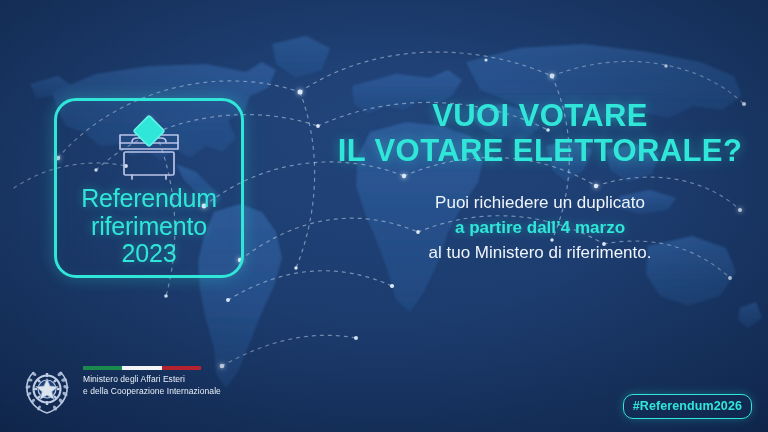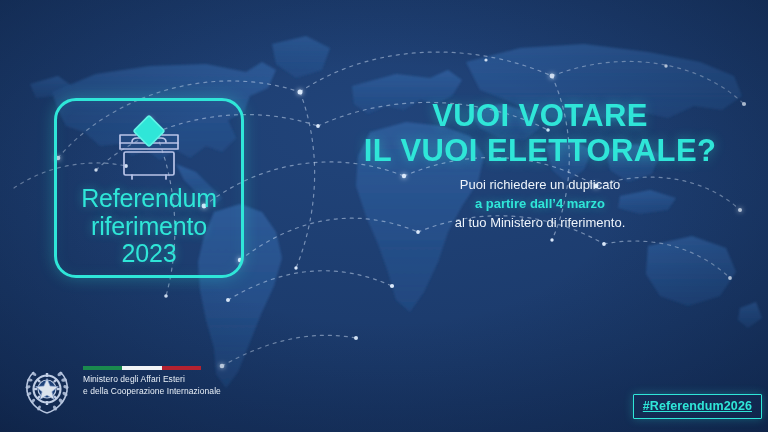--- a/index.html
+++ b/index.html
@@ -58,23 +58,23 @@
   #headline {
     color:#2fe6d8;
     font-weight:bold; font-size:31px; line-height:1.14;
     letter-spacing:.4px;
     text-shadow:0 0 12px rgba(47,230,216,.45);
     margin-top:16px;
   }
   #headline .ln { display:block; white-space:nowrap; }
 
   #subcopy {
-    margin-top:6px;
+    margin-top:22px;
     color:#eef4fb;
-    font-size:13px; line-height:1.47;
+    font-size:17px; line-height:1.47;
     font-weight:400;
   }
   #subcopy .ln { display:block; white-space:nowrap; }
   #subcopy .hl {
     display:block; white-space:nowrap;
     color:#2fe6d8; font-weight:bold;
     text-shadow:0 0 9px rgba(47,230,216,.40);
   }
 
   
@@ -86,29 +86,28 @@
   .logo-right { display:flex; flex-direction:column; gap:4px; padding-top:2px; }
   #tricolor { display:flex; width:118px; height:4px; }
   #tricolor i { flex:1 1 0; height:100%; display:block; }
   #ministry-text {
     color:#e9f0f8; font-size:8.5px; line-height:1.40;
     letter-spacing:.05px; white-space:nowrap;
   }
   #ministry-text .ln { display:block; }
 
   #hashtag {
-    position:absolute; right:6px; top:394px;
+    position:absolute; right:16px; top:394px;
     border:1.6px solid #2fe6d8;
-    border-radius:1px;
+    border-radius:10px;
     padding:4px 9px 5px;
     color:#2fe6d8;
     font-size:12.5px; font-weight:bold; letter-spacing:.1px;
     box-shadow:0 0 10px rgba(47,230,216,.28);
     white-space:nowrap;
-    text-decoration:underline;
   }
 </style>
 </head>
 <body>
 
 <div id="poster">
 
   <svg id="map-svg" class="bg-layer" viewBox="0 0 768 432" preserveAspectRatio="none">
     <defs>
       <linearGradient id="landGrad" x1="0" y1="0" x2="0" y2="1">
@@ -246,21 +245,21 @@
       <span class="ln">Referendum</span>
       <span class="ln">riferimento</span>
       <span class="ln">2023</span>
     </div>
   </div>
 
   <div id="right-col">
 
     <div id="headline">
       <span class="ln">VUOI VOTARE</span>
-      <span class="ln">IL VUOI ELETTORALE?</span>
+      <span class="ln">IL VOTARE ELETTORALE?</span>
     </div>
 
     <div id="subcopy">
       <span class="ln">Puoi richiedere un duplicato</span>
       <span class="hl">a partire dall’4 marzo</span>
       <span class="ln">al tuo Ministero di riferimento.</span>
     </div>
   </div>
 
   <div id="footer-logo">

